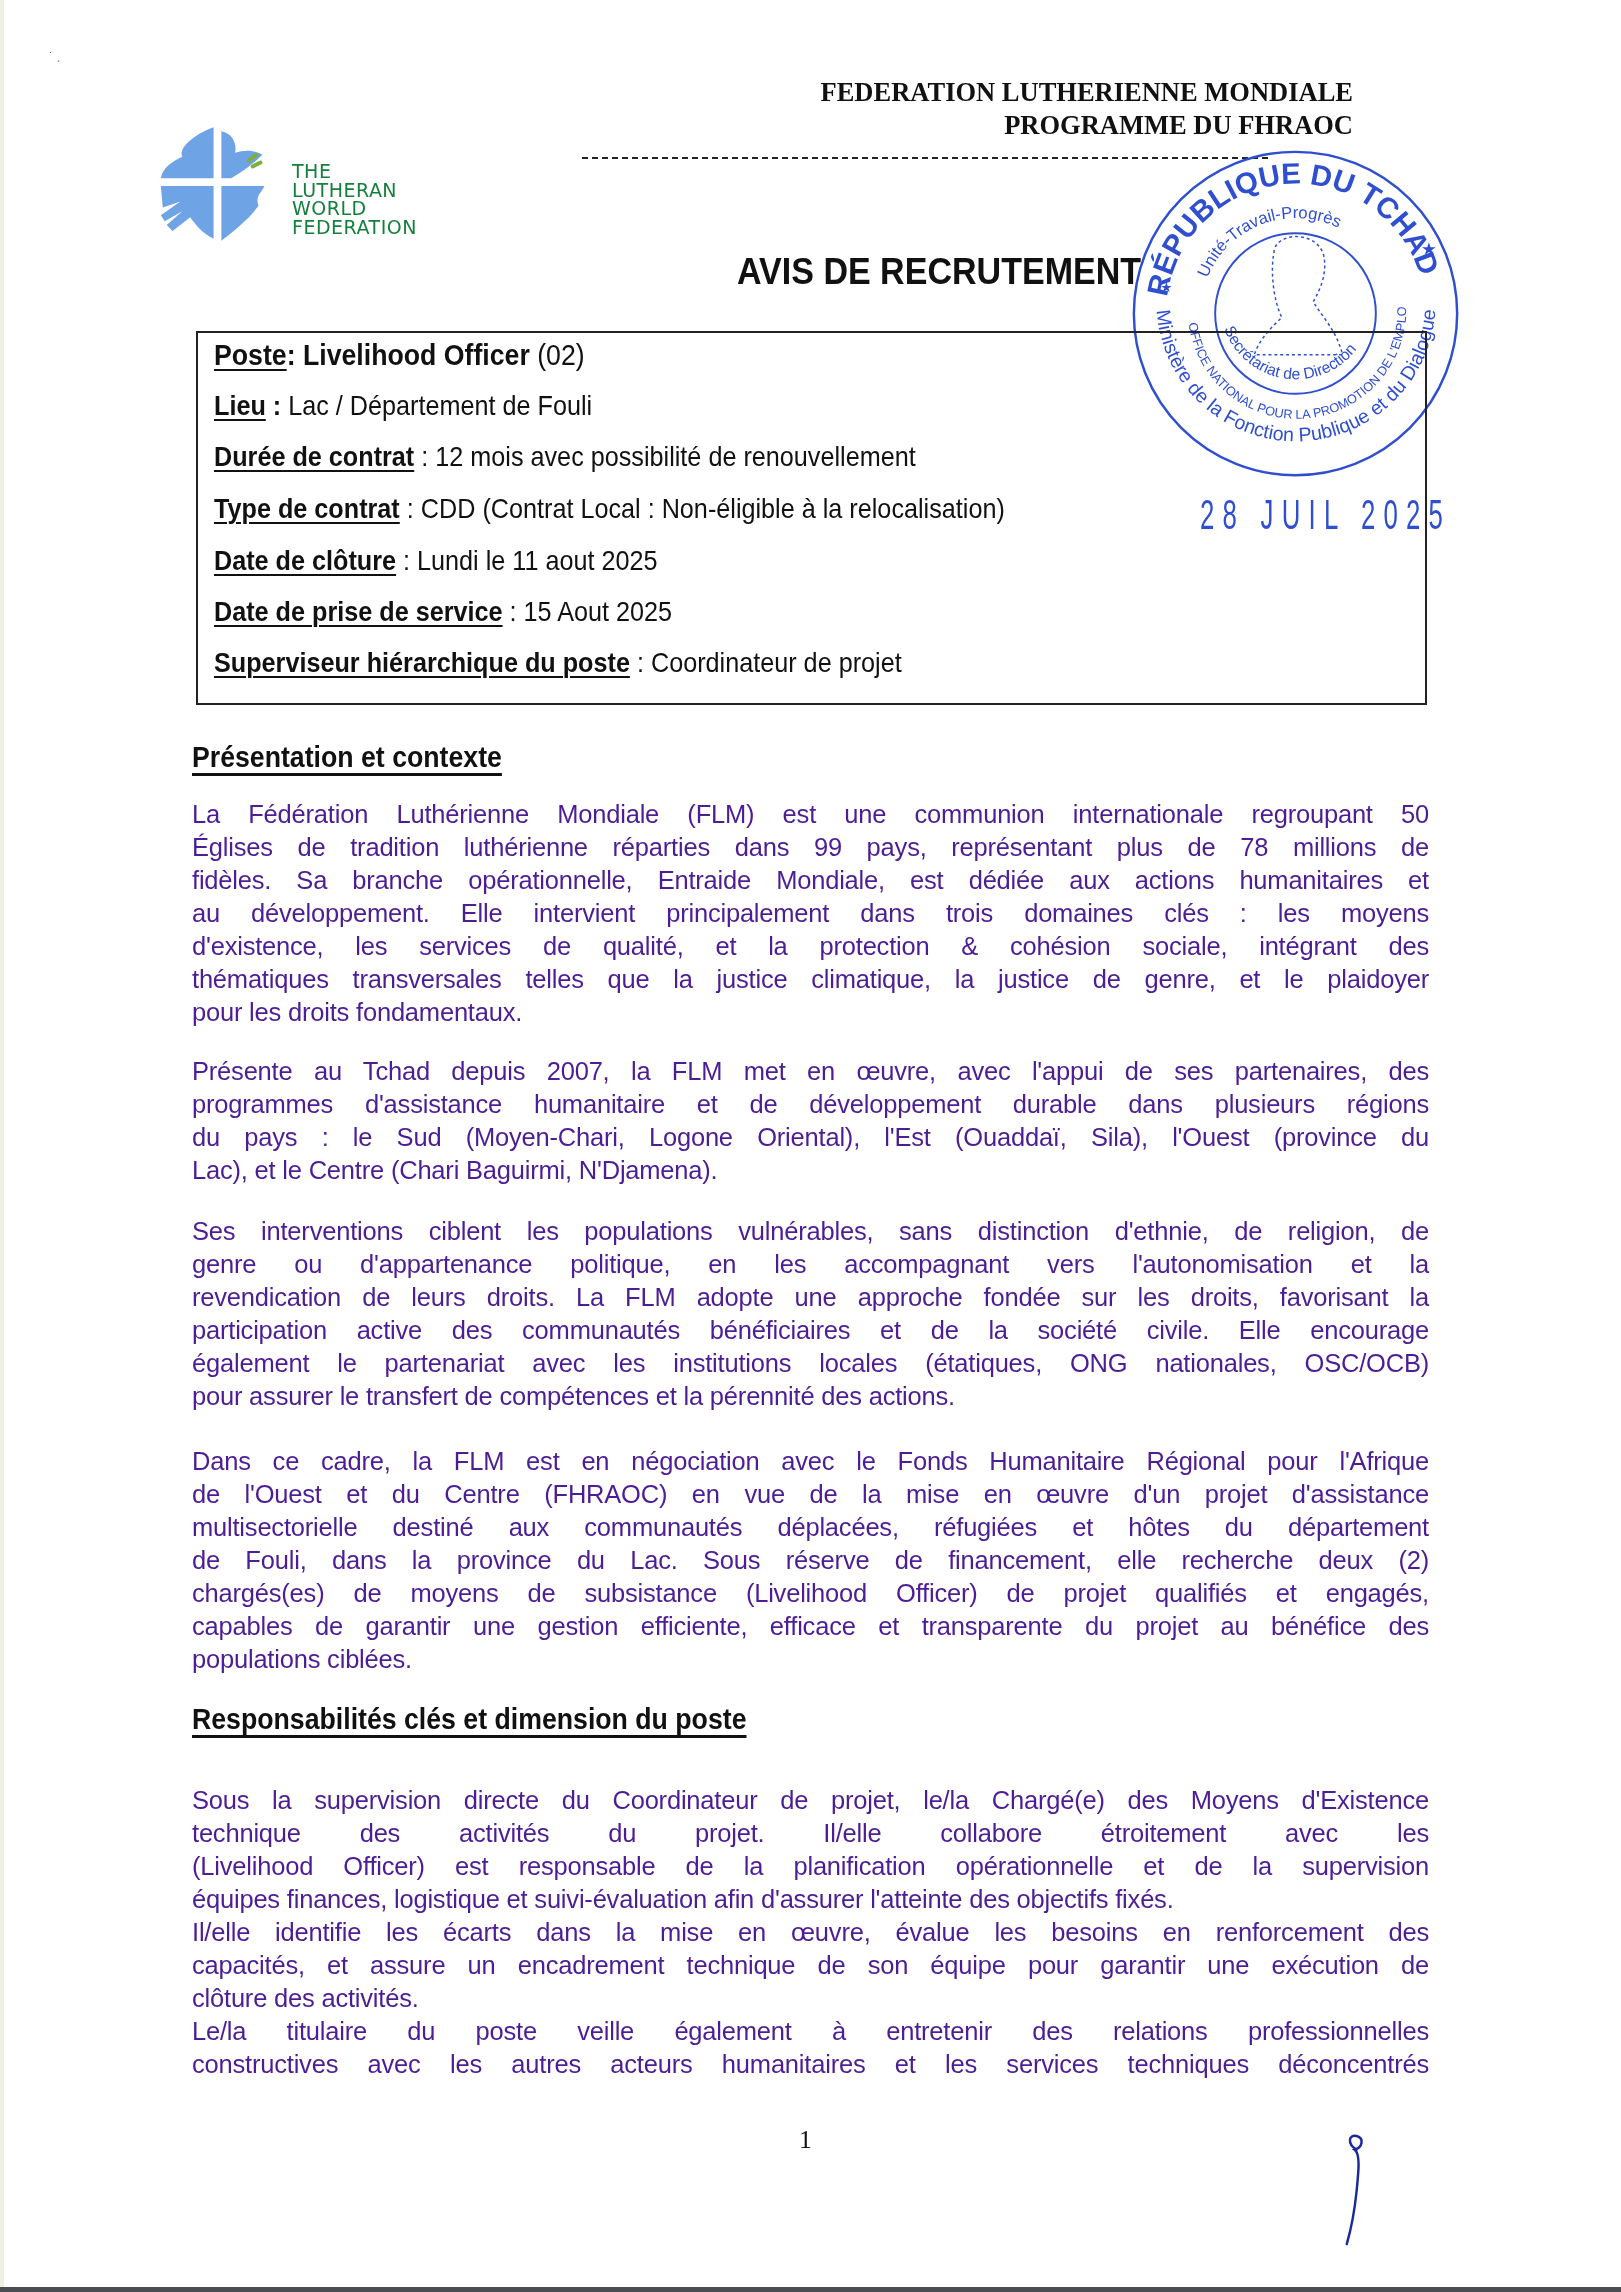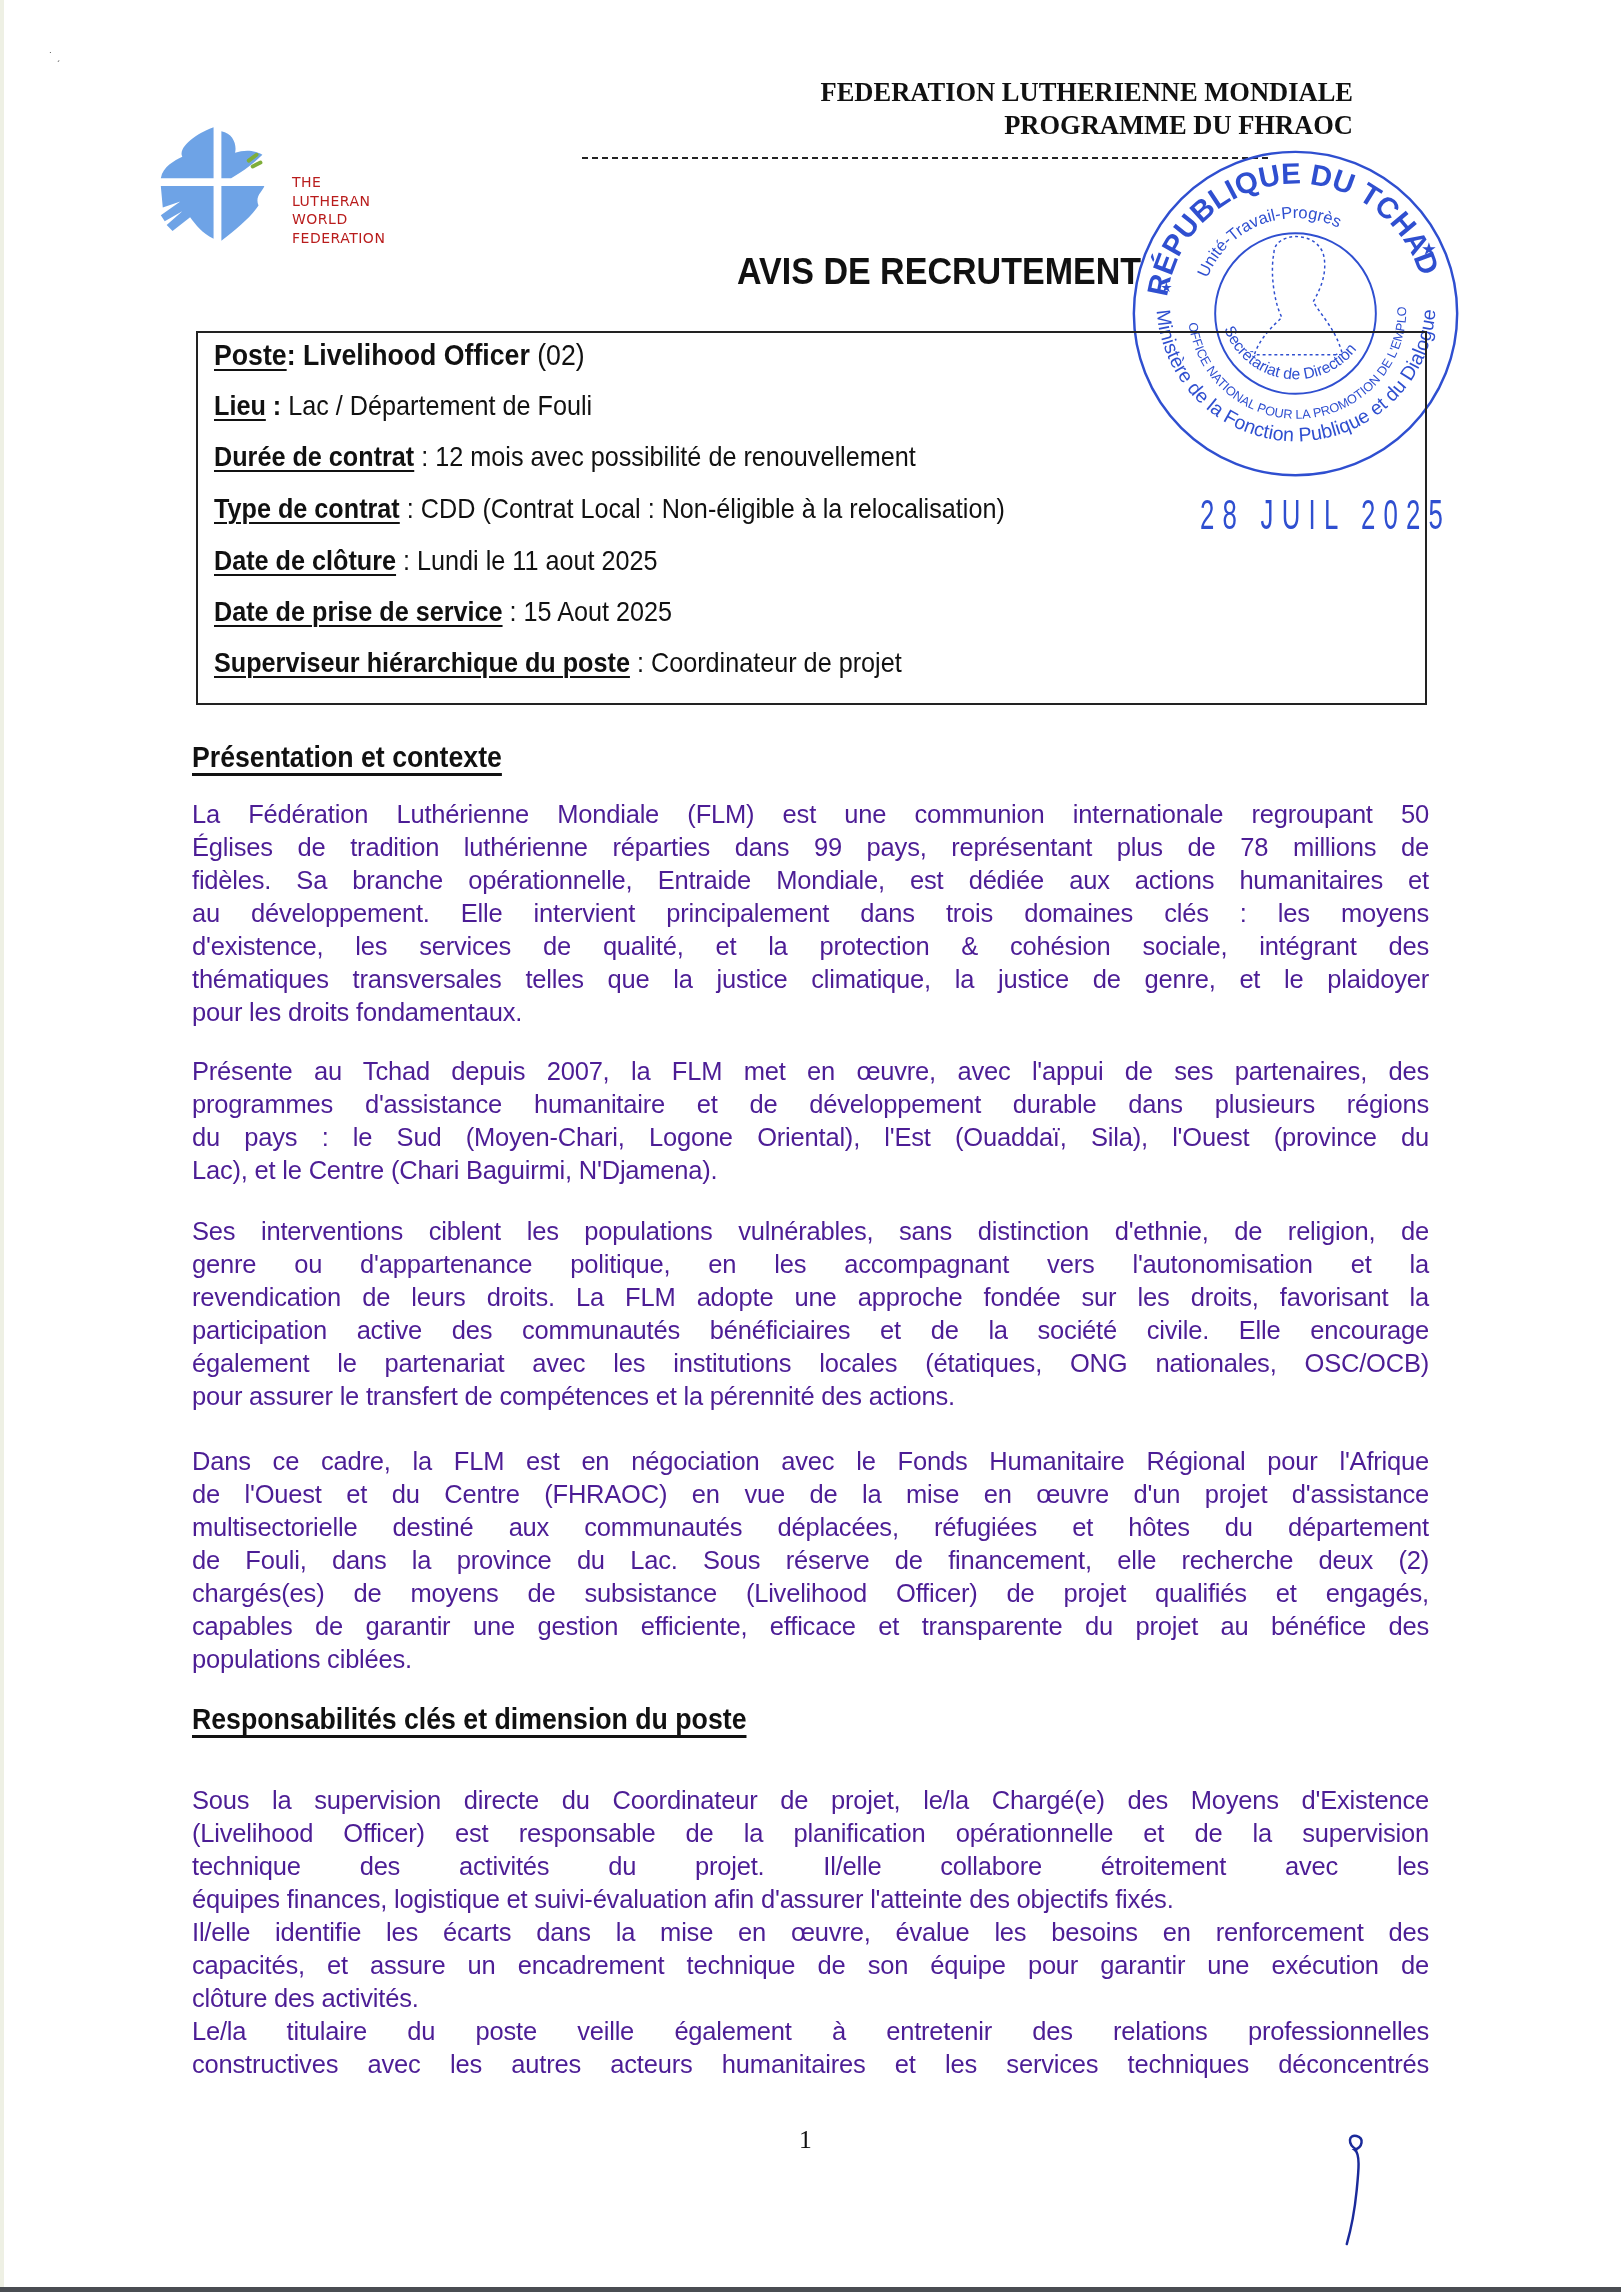--- a/index.html
+++ b/index.html
@@ -18,23 +18,23 @@
     .page-edge-bottom {
       position: absolute; left: 0; top: 2287px; width: 1621px; height: 5.9px;
       background: #4a4d52;
     }
     .specks { position: absolute; left: 49px; top: 49px; font-size: 11.8px; color: #666; }
 
     
     .logo { position: absolute; left: 153px; top: 123px; width: 294px; height: 127px; }
     .logo svg { position: absolute; left: 0; top: 0; }
     .logo-text {
-      position: absolute; left: 139px; top: 50px;
+      position: absolute; left: 139px; top: 39px;
       font-family: "DejaVu Sans", sans-serif;
-      font-size: 14px; line-height: 18.6px; letter-spacing: 0.5px; color: #b91c1c;
+      font-size: 19px; line-height: 18.6px; letter-spacing: 0.5px; color: #15803d;
     }
     .logo-text div { white-space: nowrap; }
 
     
     .org-header {
       position: absolute; left: 588px; top: 76px; width: 765px;
       text-align: right;
       font-family: "Liberation Serif", serif; font-weight: bold;
       font-size: 26.5px; line-height: 33px; color: #111;
     }
@@ -219,22 +219,22 @@
   <span class="line">de Fouli, dans la province du Lac. Sous réserve de financement, elle recherche deux (2)</span>
   <span class="line">chargés(es) de moyens de subsistance (Livelihood Officer) de projet qualifiés et engagés,</span>
   <span class="line">capables de garantir une gestion efficiente, efficace et transparente du projet au bénéfice des</span>
   <span class="line last">populations ciblées.</span>
 </div>
 
 <div class="section-heading" style="top:1703px;">Responsabilités clés et dimension du poste</div>
 
 <div class="para" style="top:1784px;">
   <span class="line">Sous la supervision directe du Coordinateur de projet, le/la Chargé(e) des Moyens d'Existence</span>
+  <span class="line">technique des activités du projet. Il/elle collabore étroitement avec les</span>
   <span class="line">(Livelihood Officer) est responsable de la planification opérationnelle et de la supervision</span>
-  <span class="line">technique des activités du projet. Il/elle collabore étroitement avec les</span>
   <span class="line last">équipes finances, logistique et suivi-évaluation afin d'assurer l'atteinte des objectifs fixés.</span>
   <span class="line">Il/elle identifie les écarts dans la mise en œuvre, évalue les besoins en renforcement des</span>
   <span class="line">capacités, et assure un encadrement technique de son équipe pour garantir une exécution de</span>
   <span class="line last">clôture des activités.</span>
   <span class="line">Le/la titulaire du poste veille également à entretenir des relations professionnelles</span>
   <span class="line">constructives avec les autres acteurs humanitaires et les services techniques déconcentrés</span>
 </div>
 
 <div class="page-number">1</div>
 <svg class="initials" width="59" height="118" viewBox="0 0 60 120">

